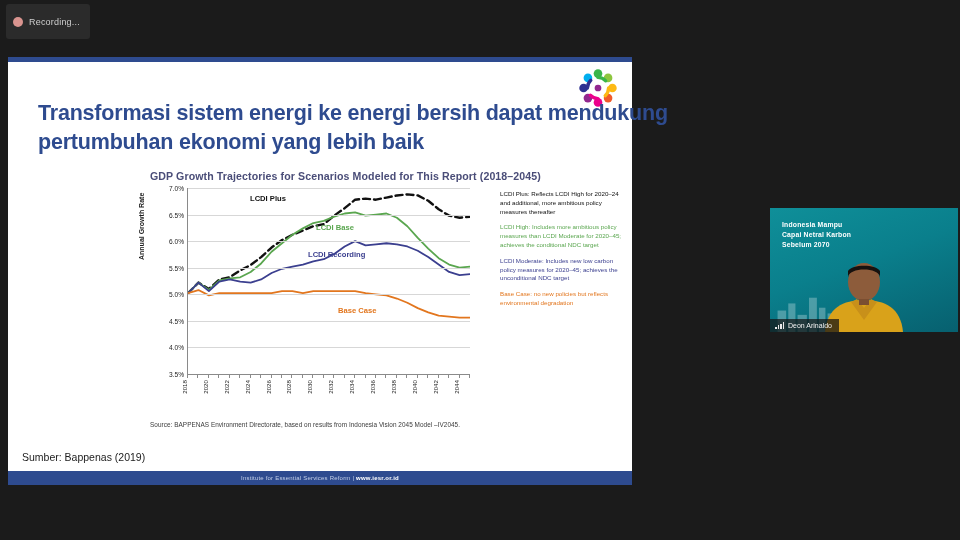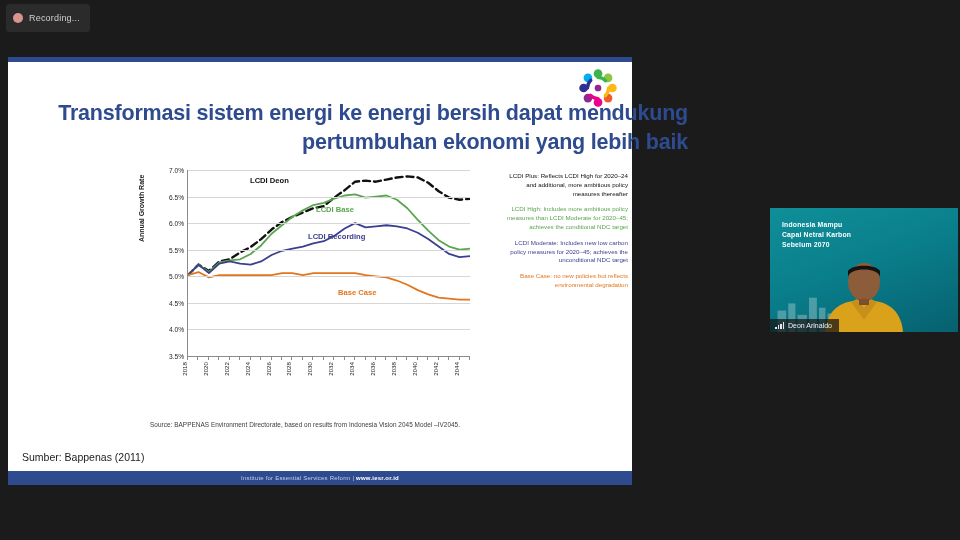--- a/index.html
+++ b/index.html
@@ -1,27 +1,27 @@
 <!DOCTYPE html>
 <html><head>
 <meta charset="utf-8">
 <style>
   html,body{margin:0;padding:0;background:#000;}
   body{width:960px;height:540px;overflow:hidden;font-family:"Liberation Sans",sans-serif;}
 
   .screen{position:relative;width:960px;height:540px;background:#1b1b1b;}
 
   
-  .rec-pill{position:absolute;left:6px;top:4px;height:28px;display:flex;align-items:center;
+  .rec-pill{position:absolute;left:6px;top:4px;height:35px;display:flex;align-items:center;
             gap:6px;padding:0 10px 0 7px;background:#2b2b2b;border-radius:3px;}
   .rec-dot{width:10px;height:10px;border-radius:50%;background:#d9948f;flex:none;}
   .rec-text{color:#cfcfcf;font-size:9px;letter-spacing:.2px;white-space:nowrap;}
 
   
-  .slide{position:absolute;left:8px;top:57px;width:624px;height:428px;background:#ffffff;text-align:right;}
+  .slide{position:absolute;left:8px;top:57px;width:624px;height:428px;background:#ffffff;}
   .slide-topbar{position:absolute;left:0;top:0;width:100%;height:5px;background:#2e4b8f;}
   .slide-botbar{position:absolute;left:0;bottom:0;width:100%;height:14px;background:#2e4b8f;
                 display:flex;align-items:center;justify-content:center;}
   .slide-botbar .ft{color:#c3cfe8;font-size:6px;letter-spacing:.2px;}
   .slide-botbar .ft b{color:#ffffff;}
 
   .logo{position:absolute;right:6px;top:7px;width:56px;height:48px;}
 
   .slide-title{position:absolute;left:30px;top:42px;width:650px;color:#2e4b8f;
                font-size:21.5px;font-weight:bold;line-height:1.34;letter-spacing:-.2px;}
@@ -104,41 +104,42 @@
         <path d="M22,0 A22,22 0 0 1 15,16" stroke="#fdb913" stroke-width="7" fill="none" stroke-linecap="round"></path>
         <path d="M0,22 A22,22 0 0 1 -16,15" stroke="#ec008c" stroke-width="7" fill="none" stroke-linecap="round"></path>
         <path d="M-22,0 A22,22 0 0 1 -15,-16" stroke="#2e3192" stroke-width="7" fill="none" stroke-linecap="round"></path>
         <circle cx="0" cy="0" r="7" fill="#92278f"></circle>
       </g>
     </svg>
 
     <div class="slide-title">Transformasi sistem energi ke energi bersih dapat mendukung pertumbuhan ekonomi yang lebih baik</div>
 
     <div class="figure">
+      <div class="fig-title">GDP Growth Trajectories for Scenarios Modeled for This Report (2018–2045)</div>
 
       <div class="plotwrap">
         <div class="ylabel">Annual Growth Rate</div>
         <div class="yticks" id="yticks">
             <div class="ytick" style="top: 0px;">7.0%</div>
             <div class="ytick" style="top: 26.5714px;">6.5%</div>
             <div class="ytick" style="top: 53.1429px;">6.0%</div>
             <div class="ytick" style="top: 79.7143px;">5.5%</div>
             <div class="ytick" style="top: 106.286px;">5.0%</div>
             <div class="ytick" style="top: 132.857px;">4.5%</div>
             <div class="ytick" style="top: 159.429px;">4.0%</div>
             <div class="ytick" style="top: 186px;">3.5%</div>
           </div>
         <div class="plot" id="plot">
           <svg id="lines" viewBox="0 0 282 186" preserveAspectRatio="none" style="position:absolute;left:0;top:0;width:282px;height:186px;">
               <path d="M0.00,105.22 L10.44,94.59 L20.89,100.97 L31.33,91.41 L41.78,89.28 L52.22,82.37 L62.67,77.06 L73.11,69.09 L83.56,59.52 L94.00,52.08 L104.44,46.77 L114.89,42.51 L125.33,38.26 L135.78,36.14 L146.22,27.63 L156.67,20.19 L167.11,11.69 L177.56,10.63 L188.00,11.69 L198.44,9.57 L208.89,7.44 L219.33,6.38 L229.78,7.44 L240.22,12.75 L250.67,21.26 L261.11,27.63 L271.56,29.76 L282.00,28.70" fill="none" stroke="#111111" stroke-width="2.4" stroke-linejoin="round" stroke-linecap="round" stroke-dasharray="7,4"></path>
               <path d="M0.00,105.22 L10.44,94.59 L20.89,102.03 L31.33,92.47 L41.78,90.34 L52.22,89.28 L62.67,83.97 L73.11,75.46 L83.56,63.77 L94.00,55.27 L104.44,46.77 L114.89,40.39 L125.33,35.07 L135.78,32.95 L146.22,28.70 L156.67,25.51 L167.11,24.45 L177.56,27.63 L188.00,26.57 L198.44,25.51 L208.89,29.76 L219.33,38.26 L229.78,49.95 L240.22,60.58 L250.67,70.15 L261.11,76.53 L271.56,79.71 L282.00,78.65" fill="none" stroke="#5aa64f" stroke-width="1.8" stroke-linejoin="round" stroke-linecap="round"></path>
               <path d="M0.00,105.22 L10.44,94.59 L20.89,103.10 L31.33,93.53 L41.78,91.41 L52.22,93.53 L62.67,94.59 L73.11,91.41 L83.56,85.03 L94.00,80.78 L104.44,78.65 L114.89,76.53 L125.33,73.34 L135.78,71.21 L146.22,65.90 L156.67,58.46 L167.11,53.14 L177.56,57.39 L188.00,56.33 L198.44,55.27 L208.89,56.33 L219.33,58.46 L229.78,62.71 L240.22,69.09 L250.67,76.53 L261.11,83.97 L271.56,87.15 L282.00,86.09" fill="none" stroke="#3b3f8f" stroke-width="1.8" stroke-linejoin="round" stroke-linecap="round"></path>
               <path d="M0.00,105.22 L10.44,102.03 L20.89,107.35 L31.33,105.22 L41.78,105.22 L52.22,105.22 L62.67,105.22 L73.11,105.22 L83.56,105.22 L94.00,103.10 L104.44,103.10 L114.89,105.22 L125.33,103.10 L135.78,103.10 L146.22,103.10 L156.67,103.10 L167.11,103.10 L177.56,105.22 L188.00,106.29 L198.44,107.35 L208.89,110.54 L219.33,114.79 L229.78,120.10 L240.22,124.35 L250.67,127.54 L261.11,128.61 L271.56,129.67 L282.00,129.67" fill="none" stroke="#e2761e" stroke-width="1.8" stroke-linejoin="round" stroke-linecap="round"></path>
             </svg>
-          <div class="series-lbl" id="lbl0" style="left:62px;top:6px;color:#111;">LCDI Deon</div>
+          <div class="series-lbl" id="lbl0" style="left:62px;top:6px;color:#111;">LCDI Plus</div>
           <div class="series-lbl" id="lbl1" style="left:128px;top:35px;color:#5aa64f;">LCDI Base</div>
           <div class="series-lbl" id="lbl2" style="left:120px;top:62px;color:#3b3f8f;">LCDI Recording</div>
           <div class="series-lbl" id="lbl3" style="left:150px;top:118px;color:#e2761e;">Base Case</div>
         <div class="grid-line" style="top: 0px;"></div>
             <div class="grid-line" style="top: 26.5714px;"></div>
             <div class="grid-line" style="top: 53.1429px;"></div>
             <div class="grid-line" style="top: 79.7143px;"></div>
             <div class="grid-line" style="top: 106.286px;"></div>
             <div class="grid-line" style="top: 132.857px;"></div>
             <div class="grid-line" style="top: 159.429px;"></div>
@@ -192,21 +193,21 @@
             <div class="annot" style="color: rgb(17, 17, 17);">LCDI Plus: Reflects LCDI High for 2020–24 and additional, more ambitious policy measures thereafter</div>
             <div class="annot" style="color: rgb(90, 166, 79);">LCDI High: Includes more ambitious policy measures than LCDI Moderate for 2020–45; achieves the conditional NDC target</div>
             <div class="annot" style="color: rgb(59, 63, 143);">LCDI Moderate: Includes new low carbon policy measures for 2020–45; achieves the unconditional NDC target</div>
             <div class="annot" style="color: rgb(226, 118, 30);">Base Case: no new policies but reflects environmental degradation</div>
           </div>
       </div>
 
       <div class="fig-source">Source:  BAPPENAS Environment Directorate, based on results from Indonesia Vision 2045 Model –IV2045.</div>
     </div>
 
-    <div class="sumber">Sumber: Bappenas (2011)</div>
+    <div class="sumber">Sumber: Bappenas (2019)</div>
 
     <div class="slide-botbar">
       <span class="ft"><span>Institute for Essential Services Reform | </span><b>www.iesr.or.id</b></span>
     </div>
   </div>
 
   <div class="tile">
     <div class="tile-bg"></div>
 
     <svg class="tile-city" viewBox="0 0 120 56">

